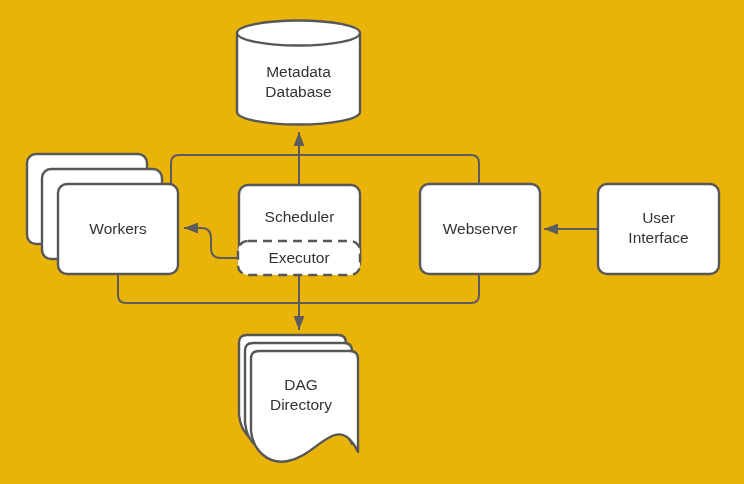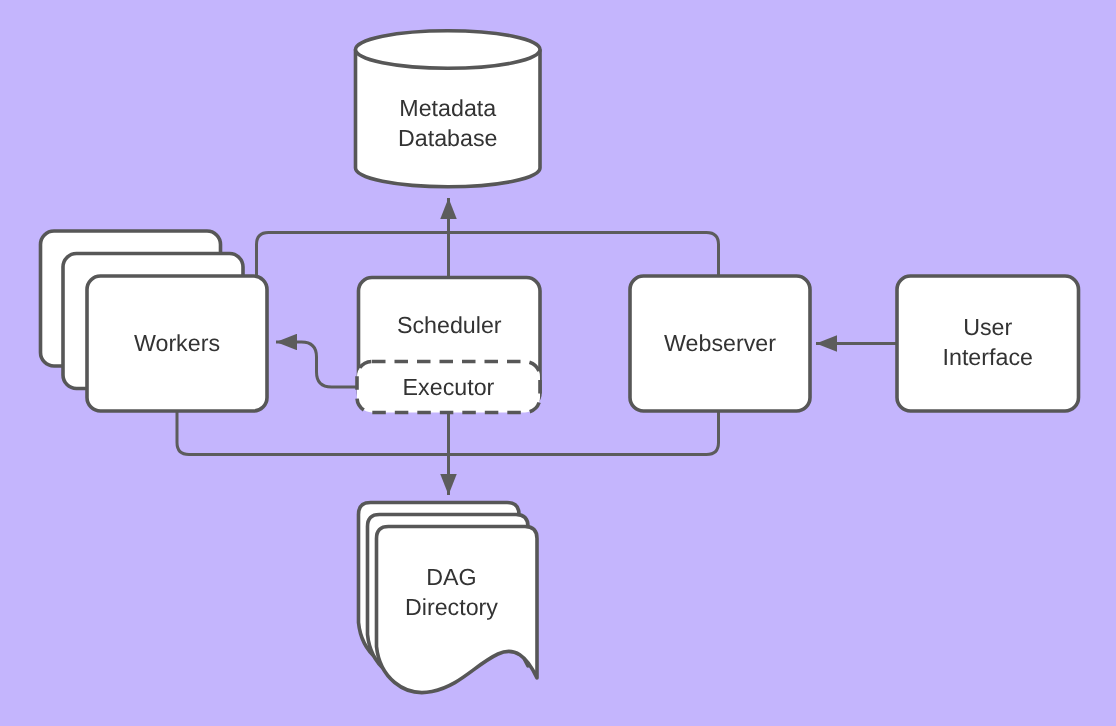--- a/index.html
+++ b/index.html
@@ -4,21 +4,21 @@
 <style>
   html, body {
     margin: 0;
     padding: 0;
     background: #ffffff;
   }
   .canvas {
     position: relative;
     width: 744px;
     height: 484px;
-    background: #c4b5fd;
+    background: #eab308;
     overflow: hidden;
   }
   svg { display: block; }
   .node-shape {
     fill: #ffffff;
     stroke: #575757;
     stroke-width: 2.4;
   }
   .edge {
     fill: none;

